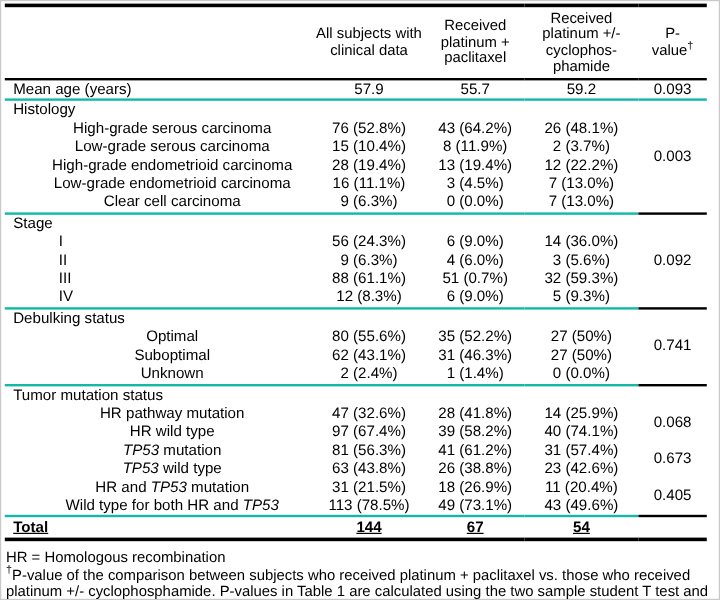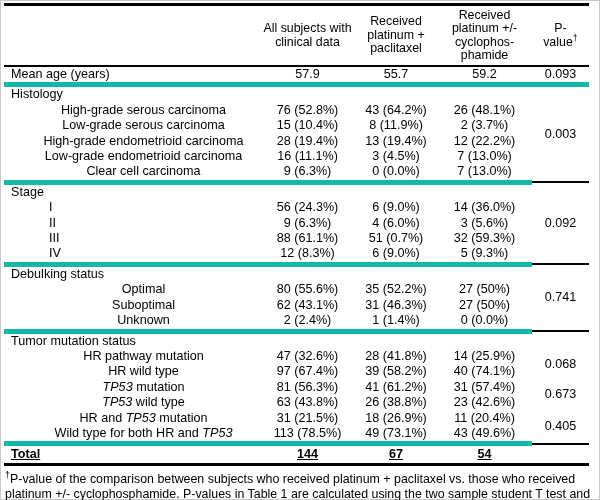--- a/index.html
+++ b/index.html
@@ -18,21 +18,21 @@
      white-space:nowrap;overflow:hidden;}
   tr.hdr td{border-bottom:2px solid #000;font-weight:normal;text-align:center;
             vertical-align:middle;height:57px;line-height:13.5px;
             font-size:12.4px;white-space:normal;padding:1px 2px;}
   tr.row{height:15.4px;}
   tr.row td{line-height:15.4px;}
   td.lbl{text-align:left;padding-left:7px;}
   td.lbl-item{text-align:center;padding-left:23px;}
   td.lbl-stage{text-align:left;padding-left:45px;}
   td.num{text-align:center;}
-  tr.rule td{border-bottom:5px solid #14b8a6;}
+  tr.rule td{border-bottom:2px solid #14b8a6;}
   td.rule{border-bottom:2px solid #000;margin-top:30px;}
   tr.total-row{height:17px;text-decoration:underline;}
   tr.total-row td{border-bottom:3px solid #000;font-weight:bold;line-height:17px;}
   sup.dag{font-size:9px;vertical-align:super;line-height:0;}
   .footnotes{margin-top:6px;padding-left:1px;font-size:12.4px;line-height:14.2px;width:592px;}
   .footnotes p{margin:0;}
   i{font-style:italic;}
 </style>
 </head>
 <body>
@@ -215,16 +215,17 @@
       <td class="num">144</td>
       <td class="num">67</td>
       <td class="num">54</td>
       <td class="num"></td>
     </tr>
 
     </tbody>
   </table>
 
   <div class="footnotes">
+    <p>HR = Homologous recombination</p>
     <p><sup class="dag">†</sup><span>P-value of the comparison between subjects who received platinum + paclitaxel vs. those who received platinum +/- cyclophosphamide. P-values in Table 1 are calculated using the two sample student T test and Chi-square test.  Fisher's exact tests were used for categorical variables with small counts.</span></p>
   </div>
 
 </div>
 
 </body></html>

